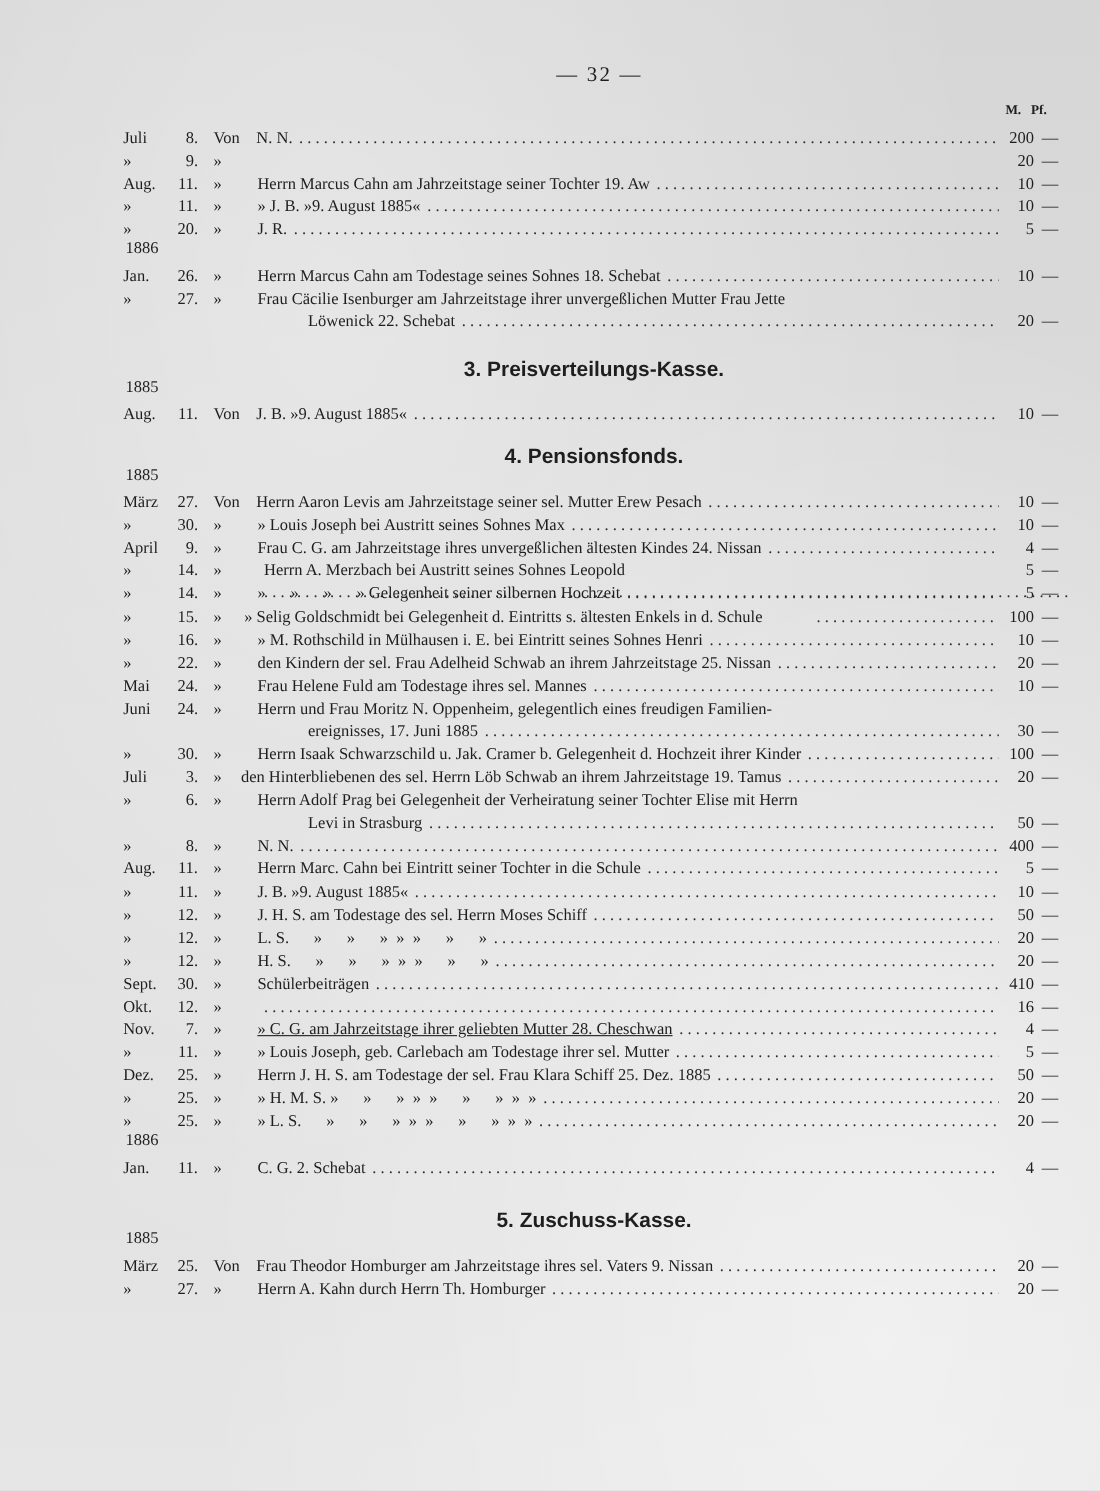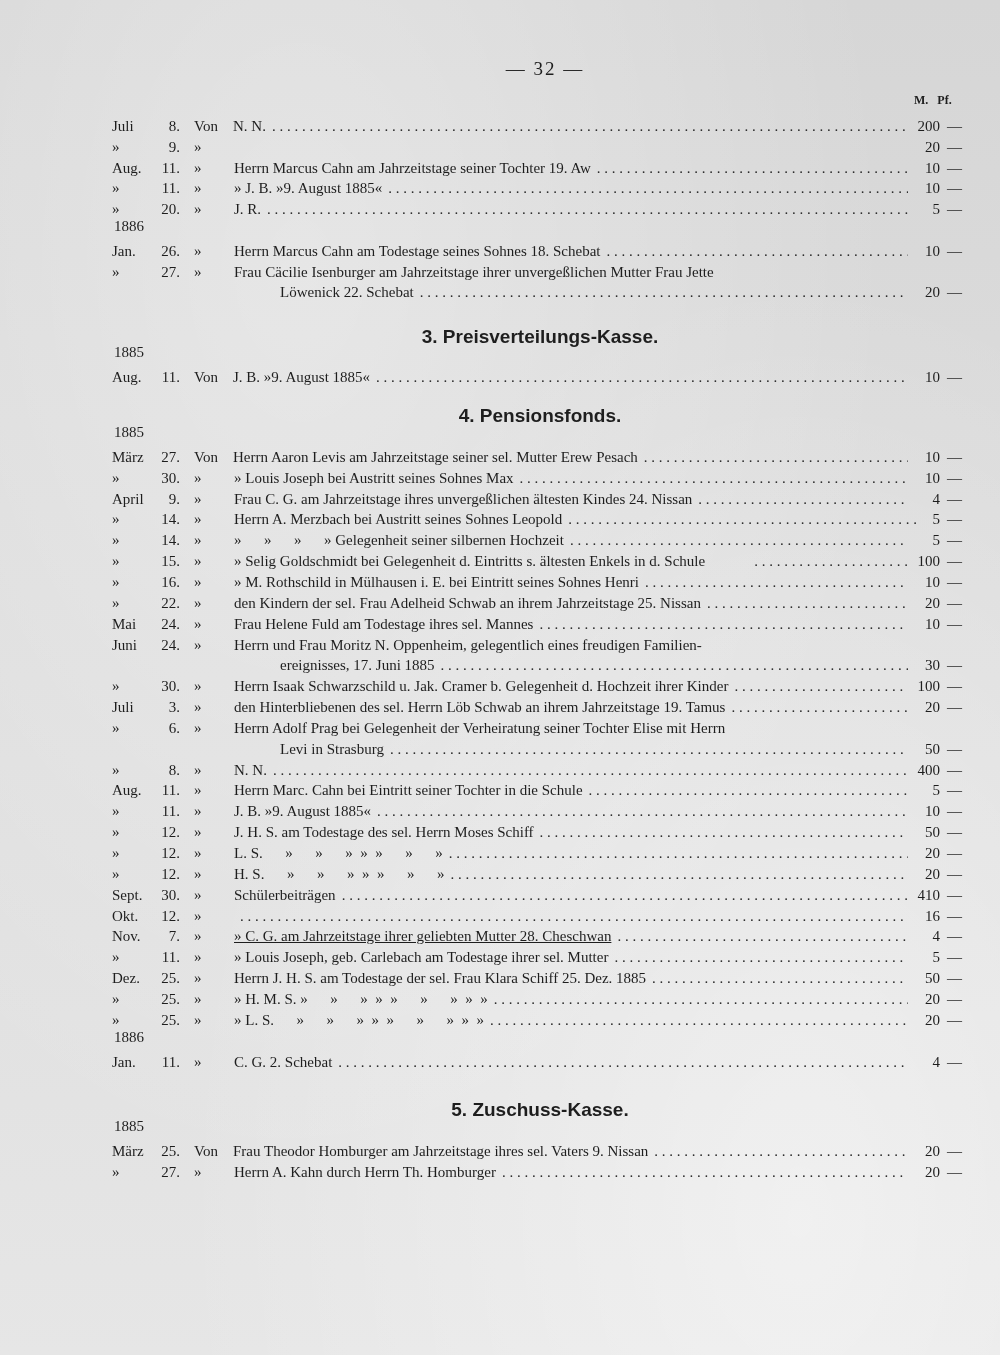--- a/index.html
+++ b/index.html
@@ -163,21 +163,21 @@
           <span class="desc" style="white-space: pre;">Frau C. G. am Jahrzeitstage ihres unvergeßlichen ältesten Kindes 24. Nissan</span>
           <span class="dots" style="margin-left: 6px;"></span>
         </div>
         <span class="amount">4</span>
         <span class="pf">—</span>
       </div>
       <div class="row" style="top: 509.4px;">
         <span class="month">»</span>
         <span class="day">14.</span>
         <span class="prefix">»</span>
-        <div class="text" style="left: 234px; right: 83px;">
+        <div class="text" style="left: 234px; right: 83px; flex-direction: column;">
           <span class="desc" style="white-space: pre;">Herrn A. Merzbach bei Austritt seines Sohnes Leopold</span>
           <span class="dots" style="margin-left: 6px;"></span>
         </div>
         <span class="amount">5</span>
         <span class="pf">—</span>
       </div>
       <div class="row" style="top: 530.25px;">
         <span class="month">»</span>
         <span class="day">14.</span>
         <span class="prefix">»</span>
@@ -185,21 +185,21 @@
           <span class="desc" style="white-space: pre;">»      »      »      » Gelegenheit seiner silbernen Hochzeit</span>
           <span class="dots" style="margin-left: 6px;"></span>
         </div>
         <span class="amount">5</span>
         <span class="pf">—</span>
       </div>
       <div class="row" style="top: 551.1px;">
         <span class="month">»</span>
         <span class="day">15.</span>
         <span class="prefix">»</span>
-        <div class="text" style="left: 234px; right: 92px; gap: 43px;">
+        <div class="text" style="left: 222px; right: 92px; gap: 43px;">
           <span class="desc" style="white-space: pre;">» Selig Goldschmidt bei Gelegenheit d. Eintritts s. ältesten Enkels in d. Schule</span>
           <span class="dots" style="margin-left: 6px;"></span>
         </div>
         <span class="amount">100</span>
         <span class="pf">—</span>
       </div>
       <div class="row" style="top: 571.95px;">
         <span class="month">»</span>
         <span class="day">16.</span>
         <span class="prefix">»</span>
@@ -256,21 +256,21 @@
           <span class="desc" style="white-space: pre;">Herrn Isaak Schwarzschild u. Jak. Cramer b. Gelegenheit d. Hochzeit ihrer Kinder</span>
           <span class="dots" style="margin-left: 6px;"></span>
         </div>
         <span class="amount">100</span>
         <span class="pf">—</span>
       </div>
       <div class="row" style="top: 697.05px;">
         <span class="month">Juli</span>
         <span class="day">3.</span>
         <span class="prefix">»</span>
-        <div class="text" style="left: 234px; right: 92px;">
+        <div class="text" style="left: 219px; right: 92px;">
           <span class="desc" style="white-space: pre;">den Hinterbliebenen des sel. Herrn Löb Schwab an ihrem Jahrzeitstage 19. Tamus</span>
           <span class="dots" style="margin-left: 6px;"></span>
         </div>
         <span class="amount">20</span>
         <span class="pf">—</span>
       </div>
       <div class="row" style="top: 717.9px;">
         <span class="month">»</span>
         <span class="day">6.</span>
         <span class="prefix">»</span>

